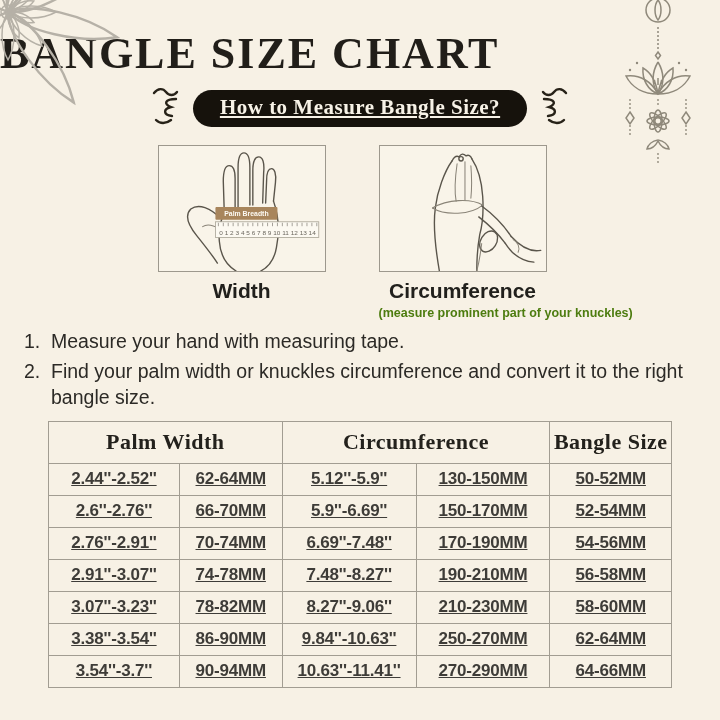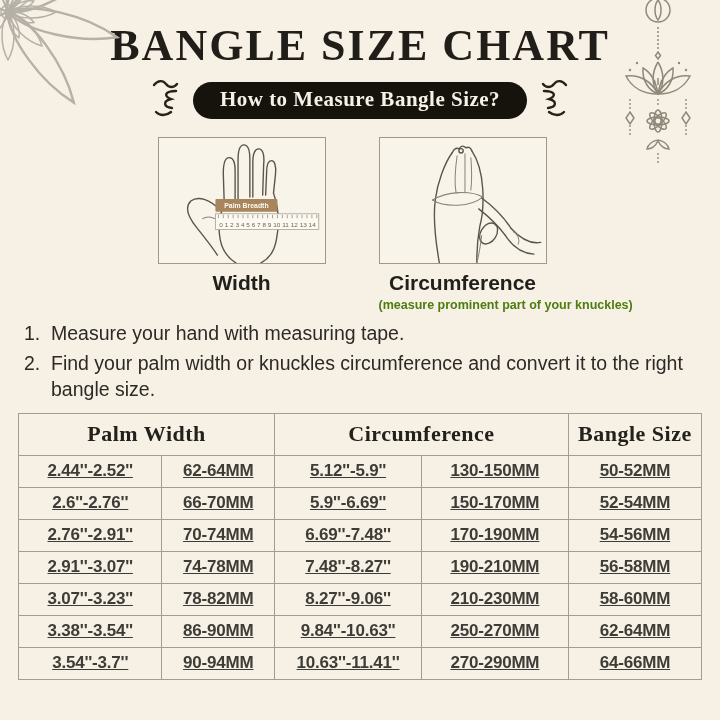--- a/index.html
+++ b/index.html
@@ -9,47 +9,47 @@
   }
   *{margin:0;padding:0;box-sizing:border-box;}
   body{font-family:"Liberation Sans",sans-serif;background:#ddd;}
   .canvas{position:relative;width:720px;height:720px;background:var(--bg);overflow:hidden;}
 
   .decor{position:absolute;pointer-events:none;}
   .decor svg path,.decor svg circle,.decor svg ellipse{fill:none;stroke:var(--petal);}
   .decor.right svg path,.decor.right svg circle,.decor.right svg ellipse{stroke:var(--decor);}
   .decor.right svg .dot{fill:var(--decor);stroke:none;}
 
-  .title{margin:0 auto;padding-top:22px;text-align:center;
+  .title{margin:8px auto;padding-top:22px;text-align:left;
     font:bold 44px/1.1 "Liberation Serif",serif;letter-spacing:2px;color:var(--ink);}
 
   .banner-row{display:flex;align-items:center;justify-content:center;gap:13px;margin-top:9px;}
   .pill{background:var(--pill);color:var(--pill_text);
     font:bold 21px/1.2 "Liberation Serif",serif;letter-spacing:.5px;
-    padding:5px 27px 7px;border-radius:20px;}
+    padding:5px 27px 7px;border-radius:20px;text-decoration:underline;}
   .bracket svg path{fill:none;stroke:#272218;stroke-width:2.4;stroke-linecap:round;}
   .bracket.flip svg{transform:scaleX(-1);}
 
   .fig-row{display:flex;justify-content:center;gap:53px;margin-top:16px;transform:translateX(-8px);}
   .fig-box{width:168px;height:127px;border:1.5px solid #9d988d;background:#f9f4e9;}
   .fig-box svg{display:block;width:100%;height:100%;}
   .hand{fill:none;stroke:var(--line_art);stroke-width:1.4;stroke-linecap:round;}
   .hand.thin{stroke-width:1.05;stroke:#8a8478;}
 
   .fig-labels{display:flex;justify-content:center;gap:53px;margin-top:6px;transform:translateX(-8px);}
   .fig-label-col{width:168px;text-align:center;}
   .fig-label{font:bold 21px/1.25 "Liberation Sans",sans-serif;color:#21201c;}
   .fig-note{font:bold 12.5px/1.15 "Liberation Sans",sans-serif;color:#4d7c0f;white-space:nowrap;margin-top:1px;}
 
   .instructions{margin:9px 0 0 24px;width:676px;font:19.5px/1.3 "Liberation Sans",sans-serif;color:#2c2a26;}
   .instr-item{display:flex;margin-bottom:5px;}
   .instr-num{flex:none;width:27px;}
   .instr-text{flex:1;}
 
-  .size-table{margin:11px auto 0;width:684px;border-collapse:collapse;border:1.5px solid var(--table_border);}
+  .size-table{margin:11px auto 0;width:624px;border-collapse:collapse;border:1.5px solid var(--table_border);}
   .size-table th,.size-table td{border:1px solid var(--table_border);text-align:center;padding:0;}
   .size-table th{height:42px;font:bold 22px/1.1 "Liberation Serif",serif;letter-spacing:.5px;color:#23211c;}
   .size-table td{height:32px;font:bold 17px/1.1 "Liberation Sans",sans-serif;
     letter-spacing:-.2px;color:var(--cell_text);text-decoration:underline;}
 </style>
 </head>
 <body>
 
 <div class="canvas">
 

